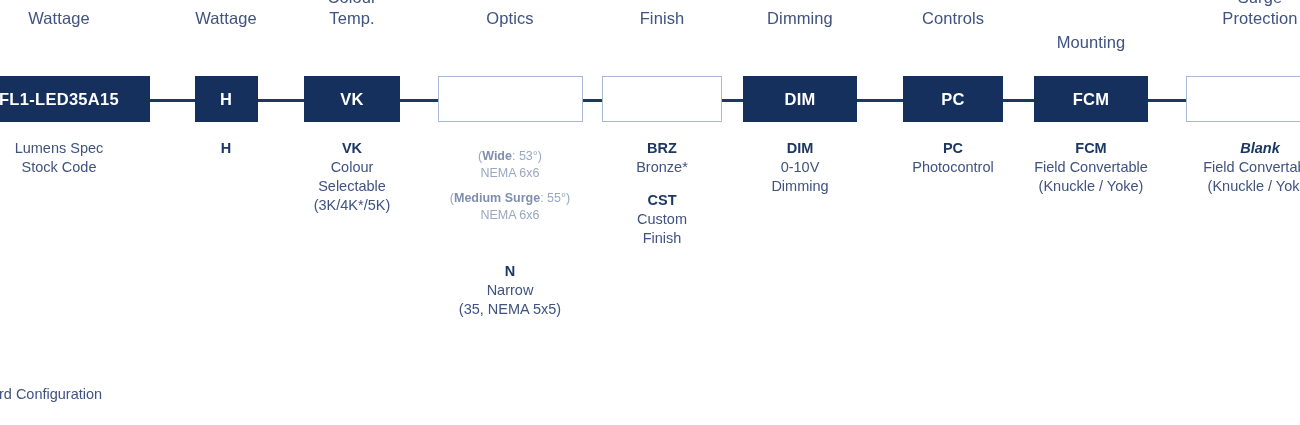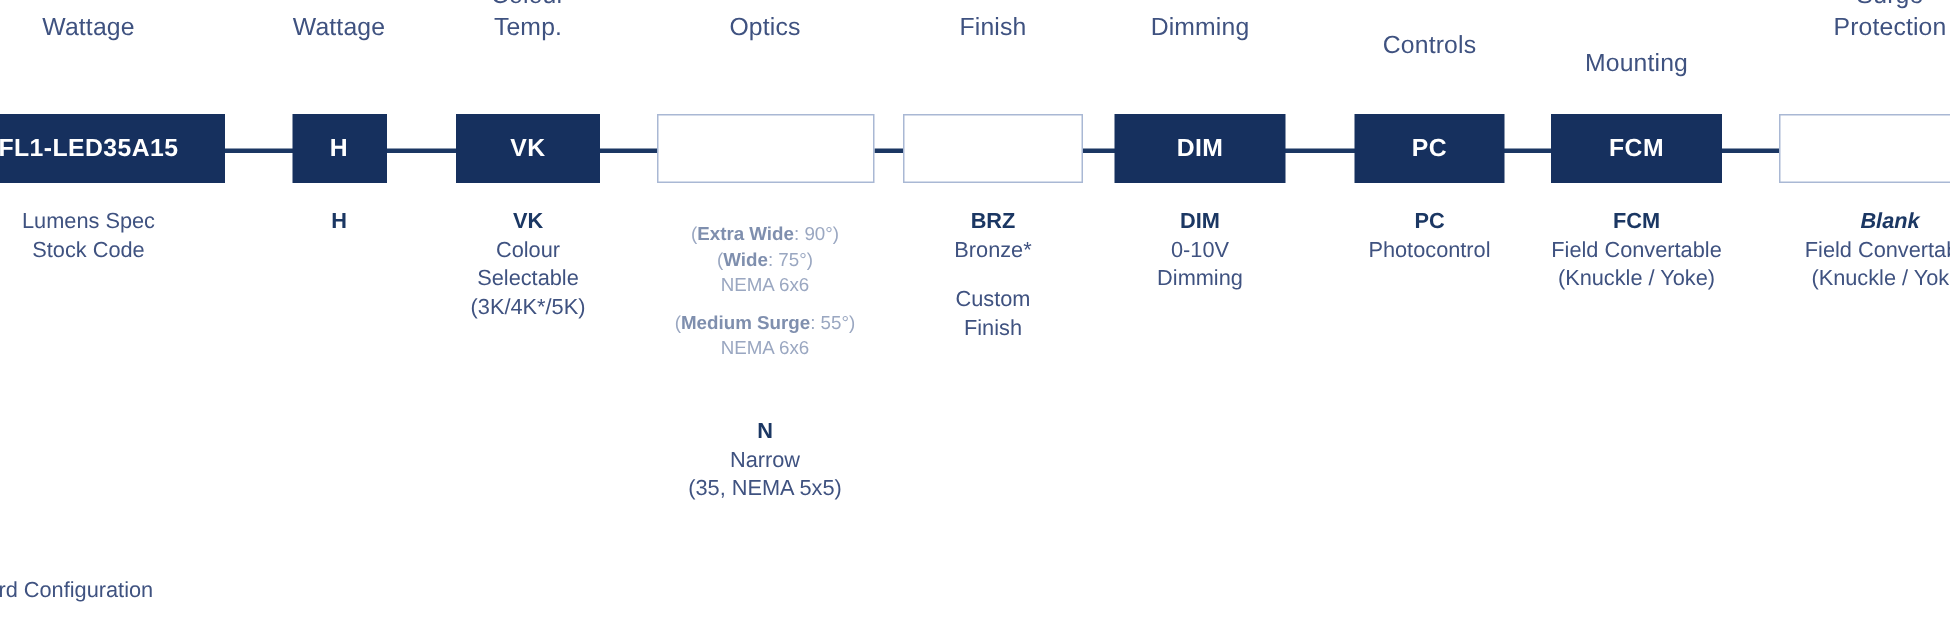--- a/index.html
+++ b/index.html
@@ -192,22 +192,21 @@
       </div>
     </div>
     <div class="col" style="left: 410px; width: 200px;">
       <div class="col-header" style="white-space: pre-line; top: 8px;">Optics</div>
       <div class="box-wrap">
         <div class="box empty" style="width: 145px;"></div>
       </div>
       <div class="options">
         <div class="opt">
           <div class="subdetails">
-            <div class="subrow">(<b>Extra Wide</b><span>: 90°</span>)</div>
-            <div class="subrow">(<b>Wide</b><span>: 75°</span>)</div>
+            <div class="subrow">(<b>Wide</b><span>: 53°</span>)</div>
             <div class="subrow nema">NEMA 6x6</div>
             <div class="subrow">(<b>Medium Surge</b><span>: 55°</span>)</div>
             <div class="subrow nema">NEMA 6x6</div>
           </div>
           <div class="gap-block"></div>
         </div>
         <div class="opt">
           <div class="opt-code">N</div>
           <div class="opt-desc">Narrow
 (35, NEMA 5x5)</div>
@@ -218,40 +217,41 @@
       <div class="col-header" style="white-space: pre-line; top: 8px;">Finish</div>
       <div class="box-wrap">
         <div class="box empty" style="width: 120px;"></div>
       </div>
       <div class="options">
         <div class="opt">
           <div class="opt-code">BRZ</div>
           <div class="opt-desc">Bronze*</div>
         </div>
         <div class="opt">
+          <div class="opt-code">CST</div>
           <div class="opt-desc">Custom
 Finish</div>
         </div>
       </div>
     </div>
     <div class="col" style="left: 716px; width: 168px;">
       <div class="col-header" style="white-space: pre-line; top: 8px;">Dimming</div>
       <div class="box-wrap">
         <div class="box filled" style="width: 114px;">DIM</div>
       </div>
       <div class="options">
         <div class="opt">
           <div class="opt-code">DIM</div>
           <div class="opt-desc">0-10V
 Dimming</div>
         </div>
       </div>
     </div>
     <div class="col" style="left: 872px; width: 162px;">
-      <div class="col-header" style="white-space: pre-line; top: 20px;">Controls</div>
+      <div class="col-header" style="white-space: pre-line; top: 8px;">Controls</div>
       <div class="box-wrap">
         <div class="box filled" style="width: 100px;">PC</div>
       </div>
       <div class="options">
         <div class="opt">
           <div class="opt-code">PC</div>
           <div class="opt-desc">Photocontrol</div>
         </div>
       </div>
     </div>

